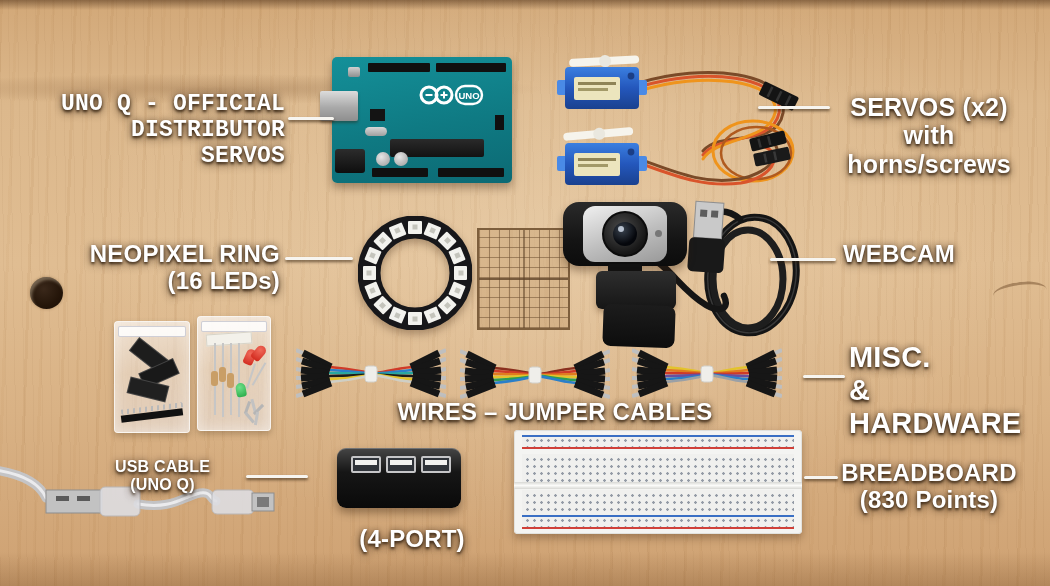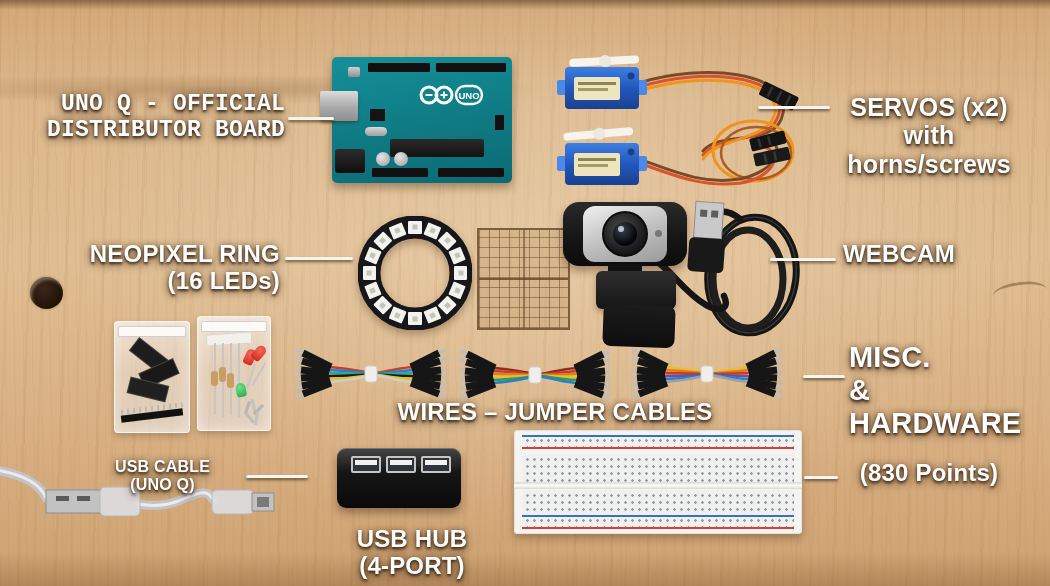--- a/index.html
+++ b/index.html
@@ -424,21 +424,21 @@
     <div class="abs" style="left:0;top:52px;width:288px;height:7px;background:linear-gradient(180deg,#d8d8d4,#fbfbf9 50%,#d8d8d4);"></div>
     <div class="abs dots" style="left:8px;top:60px;width:272px;height:28px;"></div>
     <div class="abs dots" style="left:8px;top:85px;width:272px;height:14px;">
       <div class="railline" style="top:0;background:#3a6fc4;"></div>
       <div class="railline" style="bottom:0;background:#d04038;"></div>
     </div>
   </div>
 
   <div class="lbl" style="left:35px;top:91px;width:250px;text-align:right;font-size:23px;font-family:Liberation Mono, monospace;">
     <span class="ln">UNO Q - OFFICIAL</span>
-    <span class="ln">DISTRIBUTOR BOARD</span>
+    <span class="ln">DISTRIBUTOR SERVOS</span>
   </div>
   <div class="leader" style="left:288px;top:117px;width:46px;"></div>
 
   <div class="lbl" style="left:833px;top:93px;width:192px;text-align:center;font-size:25px;">
     <span class="ln">SERVOS (x2)</span>
     <span class="ln sm">with horns/screws</span>
   </div>
   <div class="leader" style="left:758px;top:106px;width:72px;"></div>
 
   <div class="lbl" style="left:70px;top:240px;width:210px;text-align:right;font-size:24px;">
@@ -462,22 +462,22 @@
     <span class="ln">WIRES – JUMPER CABLES</span>
   </div>
 
   <div class="lbl" style="left:85px;top:458px;width:155px;text-align:center;font-size:16px;">
     <span class="ln">USB CABLE</span>
     <span class="ln">(UNO Q)</span>
   </div>
   <div class="leader" style="left:246px;top:475px;width:62px;"></div>
 
   <div class="lbl" style="left:342px;top:525px;width:140px;text-align:center;font-size:24px;">
-    <span class="ln">USB HUB</span>
     <span class="ln">(4-PORT)</span>
   </div>
 
   <div class="lbl" style="left:840px;top:459px;width:178px;text-align:center;font-size:24px;">
+    <span class="ln">BREADBOARD</span>
     <span class="ln">(830 Points)</span>
   </div>
   <div class="leader" style="left:804px;top:476px;width:34px;"></div>
 
 </div>
 
 </body></html>

